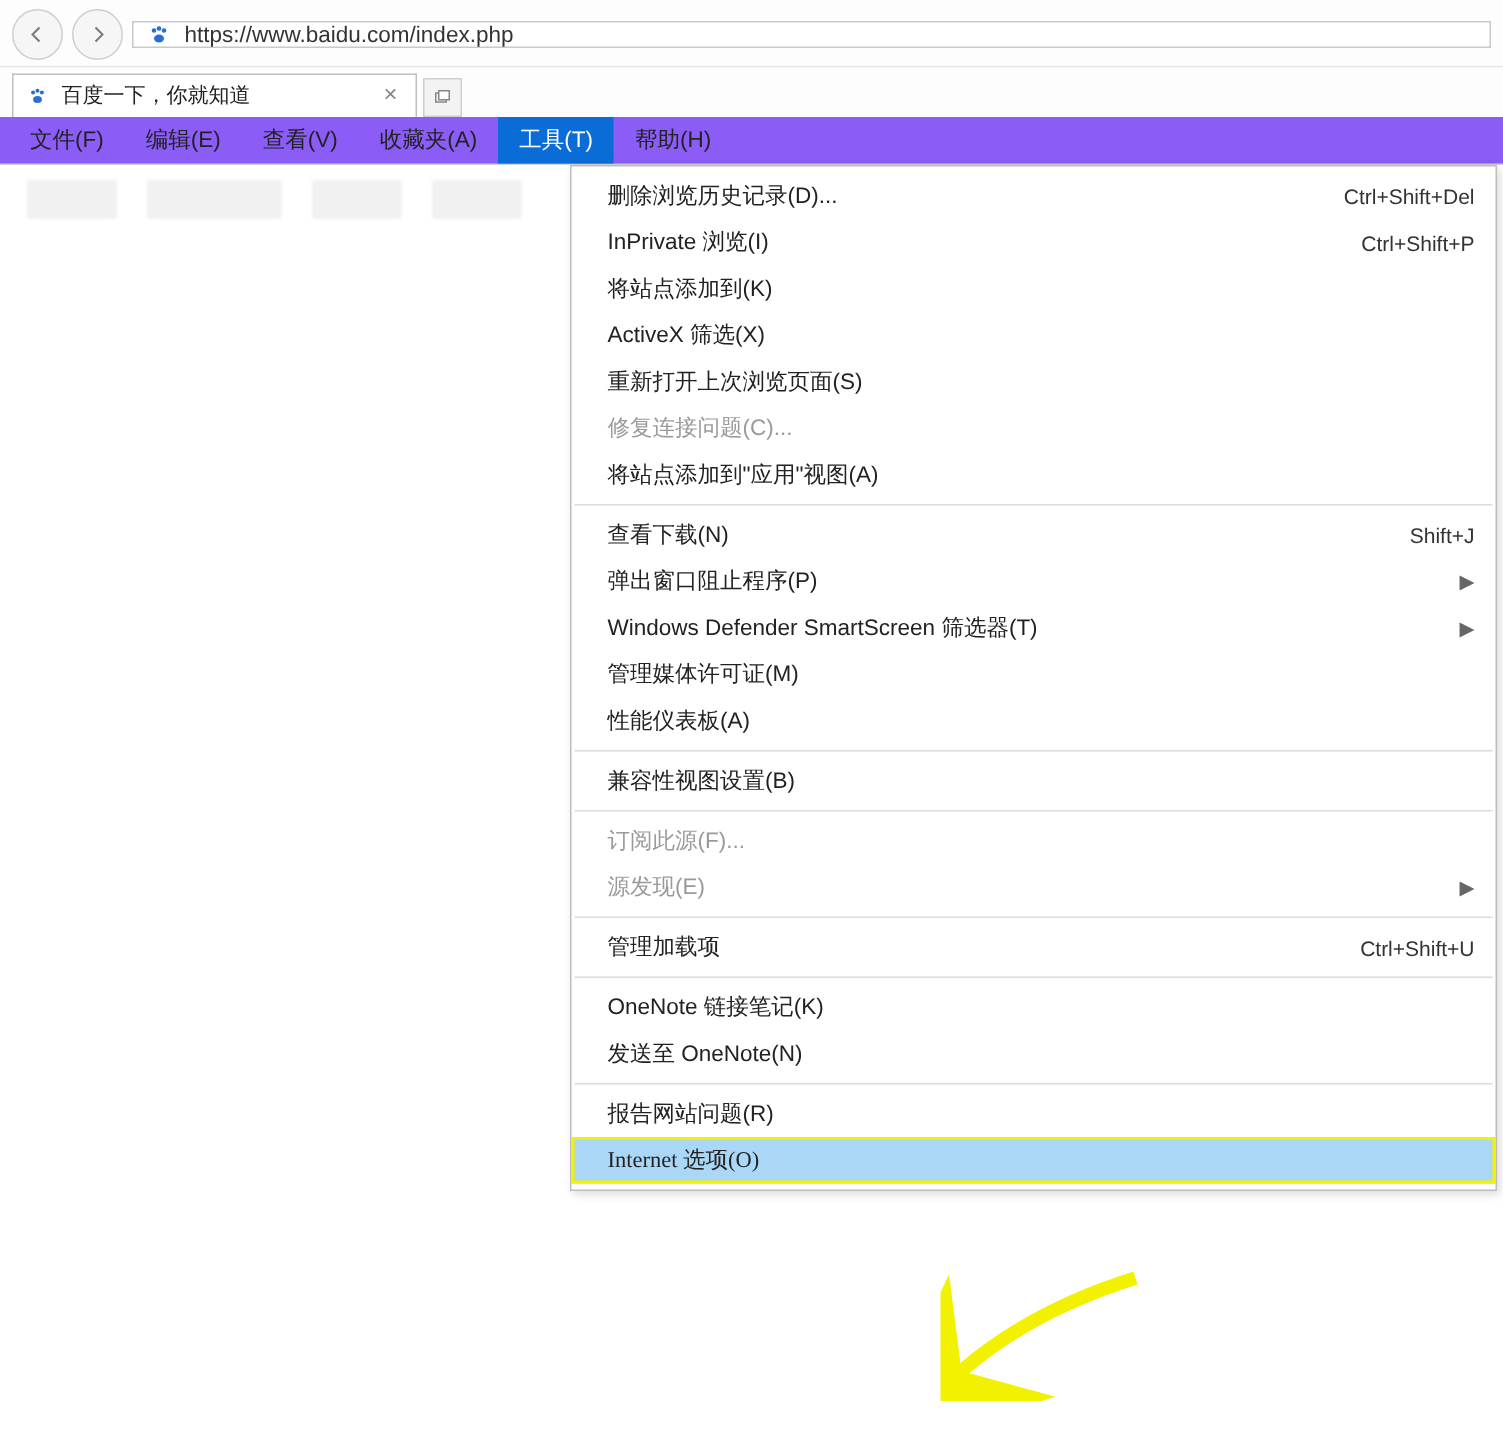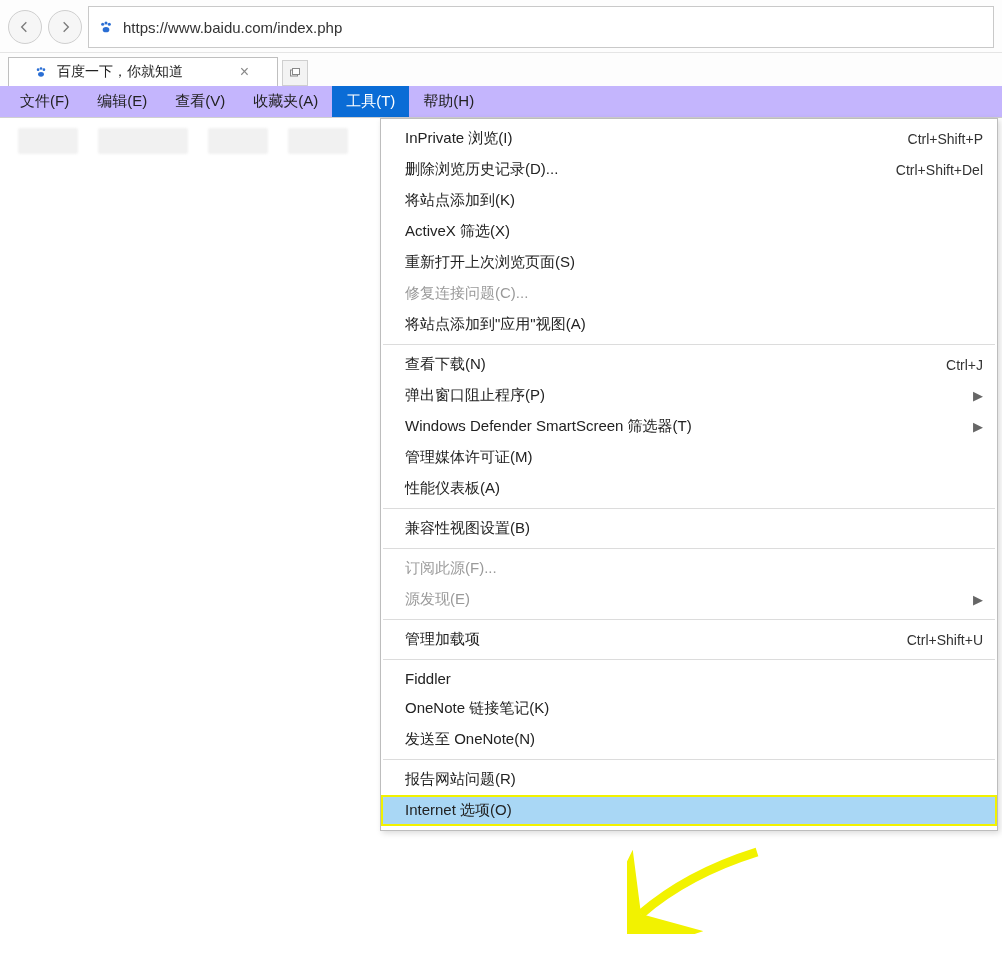--- a/index.html
+++ b/index.html
@@ -29,21 +29,21 @@
     background: #f6f6f6;
     display: flex;
     align-items: center;
     justify-content: center;
     margin-right: 6px;
     cursor: pointer;
   }
   .nav-btn svg { width: 16px; height: 16px; }
   .url-bar {
     flex: 1;
-    height: 42px;
+    height: 18px;
     border: 1px solid #c9c9c9;
     background: #ffffff;
     display: flex;
     align-items: center;
     padding: 0 8px;
     font-size: 15px;
     color: #333;
   }
   .url-icon {
     width: 18px; height: 18px;
@@ -57,21 +57,21 @@
     align-items: flex-end;
     padding: 4px 8px 0 8px;
     background: #fdfdfd;
   }
   .tab {
     display: flex;
     align-items: center;
     border: 1px solid #bfbfbf;
     border-bottom: none;
     background: #ffffff;
-    padding: 5px 24px;
+    padding: 5px 8px;
     min-width: 270px;
     position: relative;
     font-size: 14px;
     color: #222;
   }
   .tab .tab-icon { width:16px; height:16px; margin-right:8px; display:flex;align-items:center;justify-content:center;}
   .tab .tab-close {
     margin-left: auto;
     color: #888;
     font-size: 16px;
@@ -84,21 +84,21 @@
     border: 1px solid #cfcfcf;
     background: #f3f3f3;
     display:flex;align-items:center;justify-content:center;
     cursor:pointer;
   }
 
   
   .menu-bar {
     display: flex;
     border-bottom: 1px solid #d0d0d0;
-    background: #c4b5fd;
+    background: #8b5cf6;
     padding: 0 6px;
     font-size: 15px;
   }
   .menu-item {
     padding: 6px 14px;
     cursor: pointer;
     color: #222;
   }
   .menu-item.active {
     background: #0a6cd6;
@@ -160,20 +160,21 @@
   }
   .dropdown .dd-sep {
     height: 1px;
     background: #dcdcdc;
     margin: 4px 2px;
   }
   .dropdown .dd-item.highlight {
     background: #a9d7f5;
     border: 2px solid #f2f200;
     padding: 4px 12px 4px 22px;
+    font-family: Liberation Serif, serif;
   }
 
   
   .arrow-annot {
     position: absolute;
     left: 627px;
     top: 844px;
     width: 150px;
     height: 90px;
     pointer-events: none;
@@ -243,46 +244,46 @@
 <div class="content-area">
   <div class="blurred-row">
     <div class="blurred-block"></div>
     <div class="blurred-block w80"></div>
     <div class="blurred-block"></div>
     <div class="blurred-block"></div>
   </div>
 
   <div class="dropdown" id="tools-dropdown">
       <div class="dd-item">
+        <span class="label">删除浏览历史记录(D)...</span>
+        <span class="shortcut">Ctrl+Shift+Del</span>
+      </div>
+      <div class="dd-item">
         <span class="label">InPrivate 浏览(I)</span>
         <span class="shortcut">Ctrl+Shift+P</span>
       </div>
       <div class="dd-item">
-        <span class="label">删除浏览历史记录(D)...</span>
-        <span class="shortcut">Ctrl+Shift+Del</span>
-      </div>
-      <div class="dd-item">
         <span class="label">将站点添加到(K)</span>
       </div>
       <div class="dd-item">
         <span class="label">ActiveX 筛选(X)</span>
       </div>
       <div class="dd-item">
         <span class="label">重新打开上次浏览页面(S)</span>
       </div>
       <div class="dd-item disabled">
         <span class="label">修复连接问题(C)...</span>
       </div>
       <div class="dd-item">
         <span class="label">将站点添加到"应用"视图(A)</span>
       </div>
       <div class="dd-sep"></div>
       <div class="dd-item">
         <span class="label">查看下载(N)</span>
-        <span class="shortcut">Ctrl+J</span>
+        <span class="shortcut">Shift+J</span>
       </div>
       <div class="dd-item">
         <span class="label">弹出窗口阻止程序(P)</span>
         <span class="chevron">▶</span>
       </div>
       <div class="dd-item">
         <span class="label">Windows Defender SmartScreen 筛选器(T)</span>
         <span class="chevron">▶</span>
       </div>
       <div class="dd-item">
@@ -302,23 +303,20 @@
       <div class="dd-item disabled">
         <span class="label">源发现(E)</span>
         <span class="chevron">▶</span>
       </div>
       <div class="dd-sep"></div>
       <div class="dd-item">
         <span class="label">管理加载项</span>
         <span class="shortcut">Ctrl+Shift+U</span>
       </div>
       <div class="dd-sep"></div>
-      <div class="dd-item">
-        <span class="label">Fiddler</span>
-      </div>
       <div class="dd-item">
         <span class="label">OneNote 链接笔记(K)</span>
       </div>
       <div class="dd-item">
         <span class="label">发送至 OneNote(N)</span>
       </div>
       <div class="dd-sep"></div>
       <div class="dd-item">
         <span class="label">报告网站问题(R)</span>
       </div>

